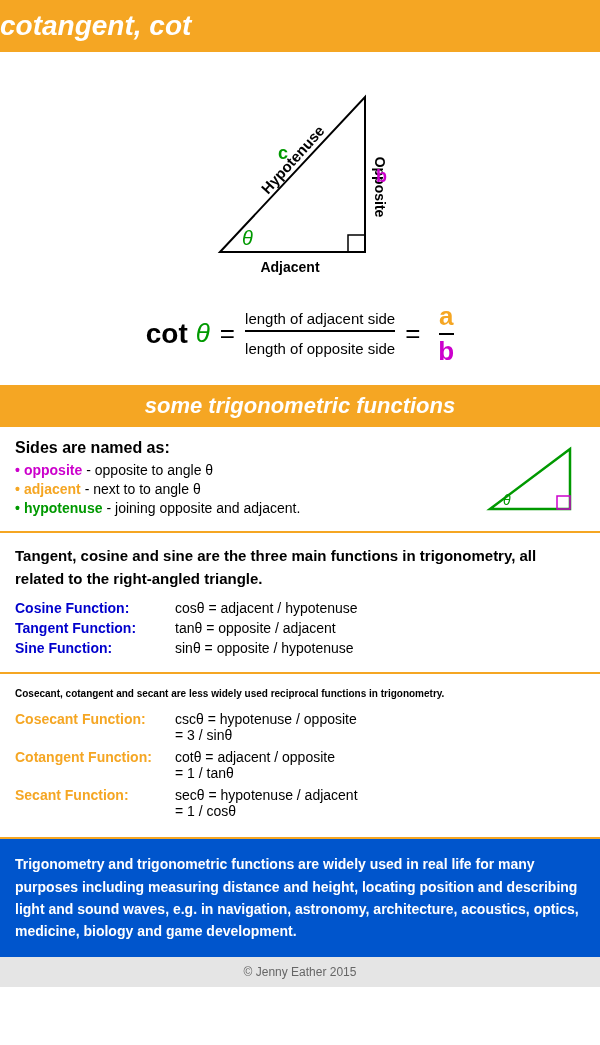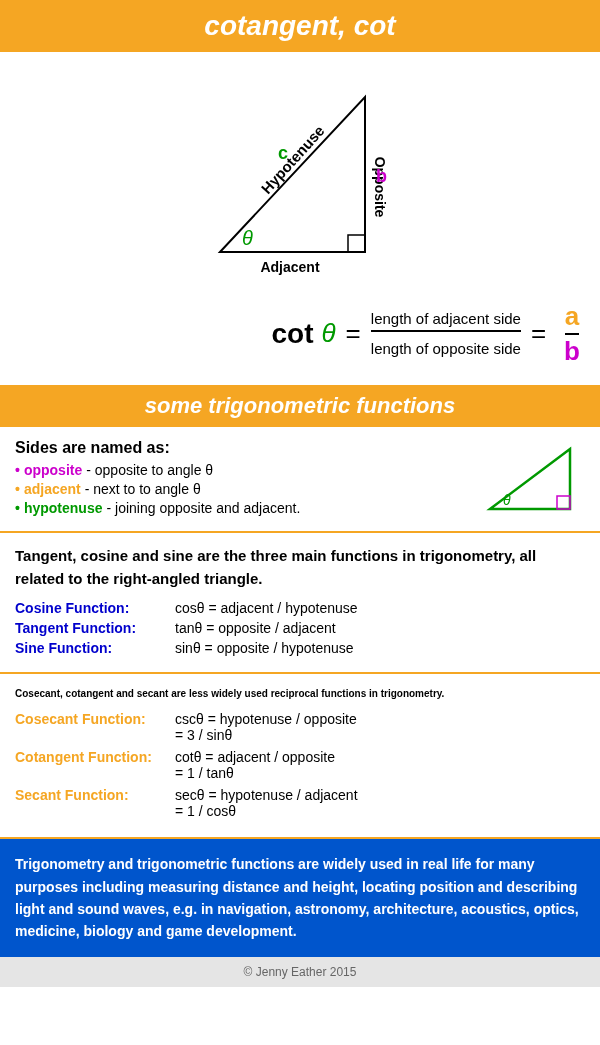--- a/index.html
+++ b/index.html
@@ -7,21 +7,21 @@
       width: 600px;
       min-height: 1045px;
       font-family: Arial, sans-serif;
       background: white;
       overflow-x: hidden;
     }
 
     
     .header {
       background: #F5A623;
-      text-align: center;
+      text-align: left;
       padding: 10px 0;
     }
     .header h1 {
       color: white;
       font-size: 28px;
       font-weight: bold;
       font-style: italic;
     }
 
     
@@ -45,21 +45,21 @@
       top: 0;
       left: 0;
     }
 
     
     .formula-section {
       background: white;
       padding: 10px 20px 20px 20px;
       display: flex;
       align-items: center;
-      justify-content: flex-end;
+      justify-content: center;
       gap: 2px;
     }
 
     .formula-cot {
       font-size: 28px;
       font-weight: bold;
       color: black;
     }
 
     .formula-equals {

